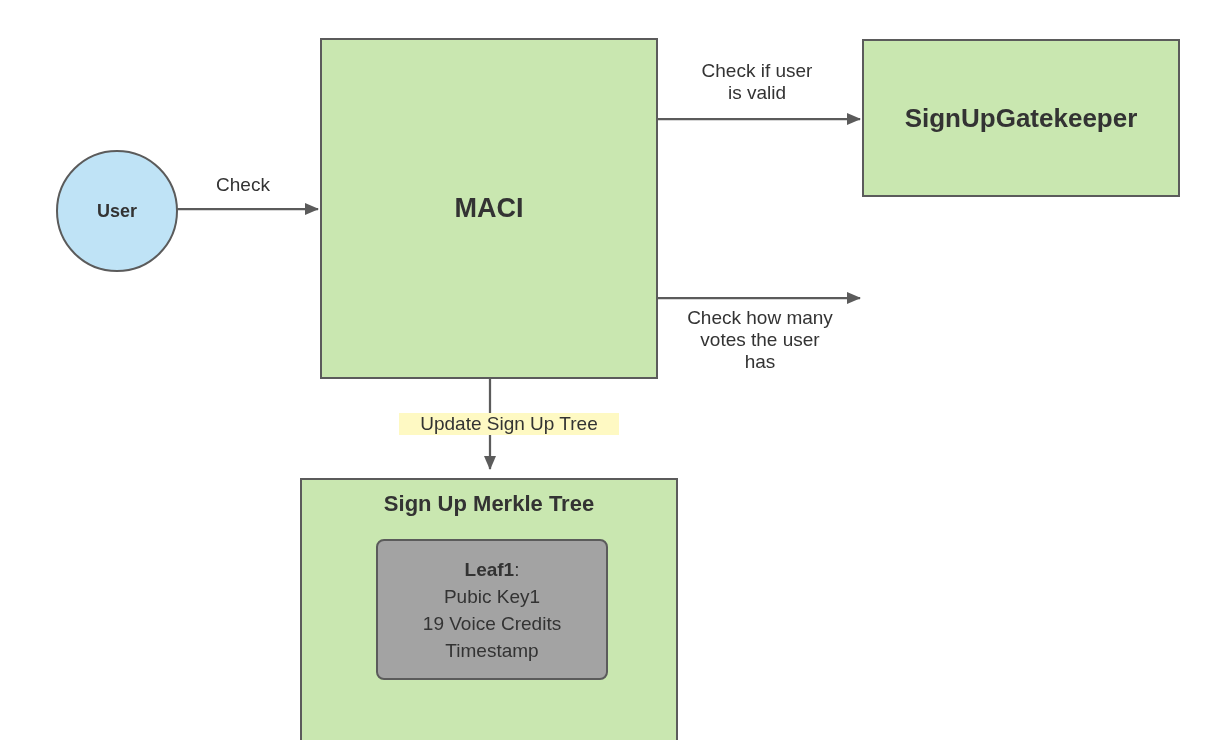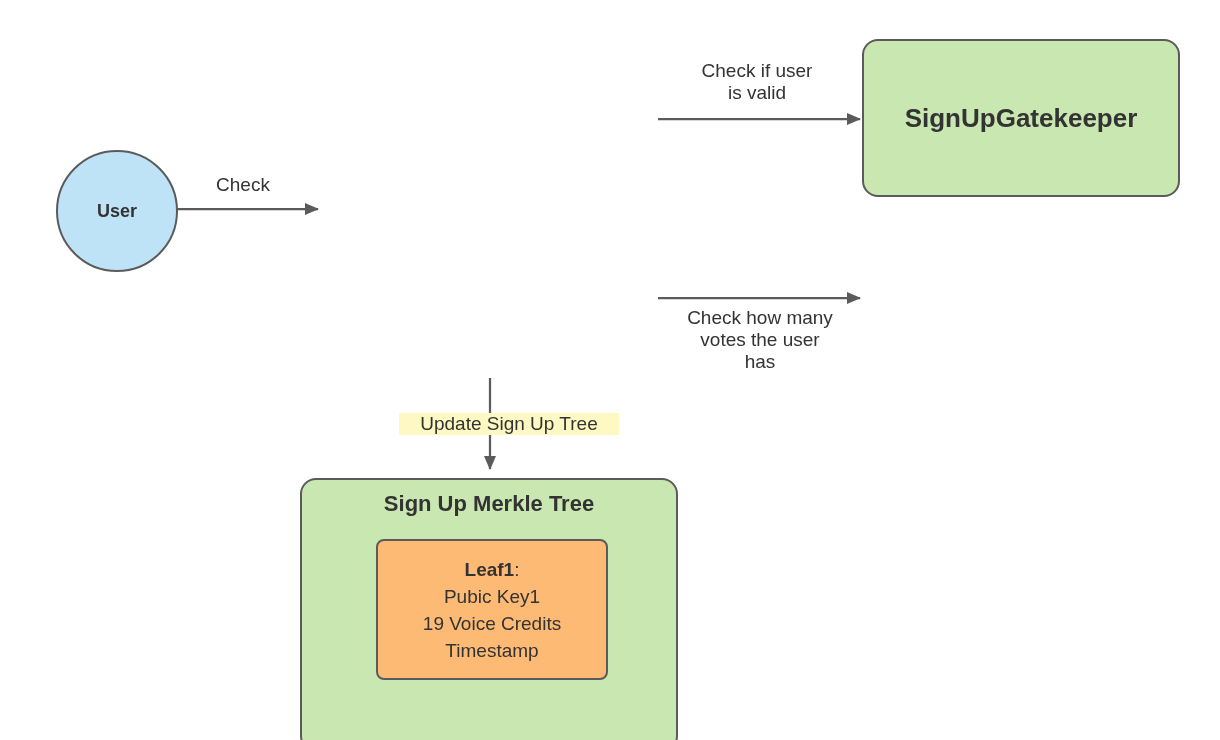--- a/index.html
+++ b/index.html
@@ -16,21 +16,21 @@
     color: var(--text-color, #333333);
     overflow: hidden;
   }
 
   
   .node {
     position: absolute;
     box-sizing: border-box;
     background: var(--green, #c9e7b0);
     border: 2.5px solid var(--border-color, #5b5b5b);
-    border-radius: 16px;
+    border-radius: 0;
     display: flex;
     align-items: center;
     justify-content: center;
     font-weight: bold;
     text-align: center;
   }
   .node-user {
     left: 56px; top: 150px;
     width: 122px; height: 122px;
     border-radius: 50%;
@@ -61,21 +61,21 @@
     margin-top: 11px;
     text-align: center;
     font-size: 22px;
     font-weight: bold;
   }
   .leaf-card {
     position: absolute;
     box-sizing: border-box;
     left: 74px; top: 59px;
     width: 232px; height: 141px;
-    background: #fdba74;
+    background: #a3a3a3;
     border: 2.5px solid var(--border-color, #5b5b5b);
     border-radius: 8px;
     display: flex;
     flex-direction: column;
     align-items: center;
     justify-content: center;
     font-weight: normal;
     font-size: 19px;
     line-height: 27px;
     text-align: center;
@@ -135,20 +135,23 @@
     </g>
     <g>
       <line class="edge-line" x1="490" y1="378" x2="490" y2="469" marker-end="url(#arrow)"></line>
     </g>
   </svg>
 
   <div class="node node-user">
     <span>User</span>
   </div>
 
+  <div class="node node-maci">
+    <span>MACI</span>
+  </div>
 
   <div class="node node-gatekeeper">
     <span>SignUpGatekeeper</span>
   </div>
 
 
   <div class="node node-merkle">
     <div class="merkle-title">Sign Up Merkle Tree</div>
     <div class="leaf-card">
       <div><span class="bold">Leaf1</span><span>:</span></div>

